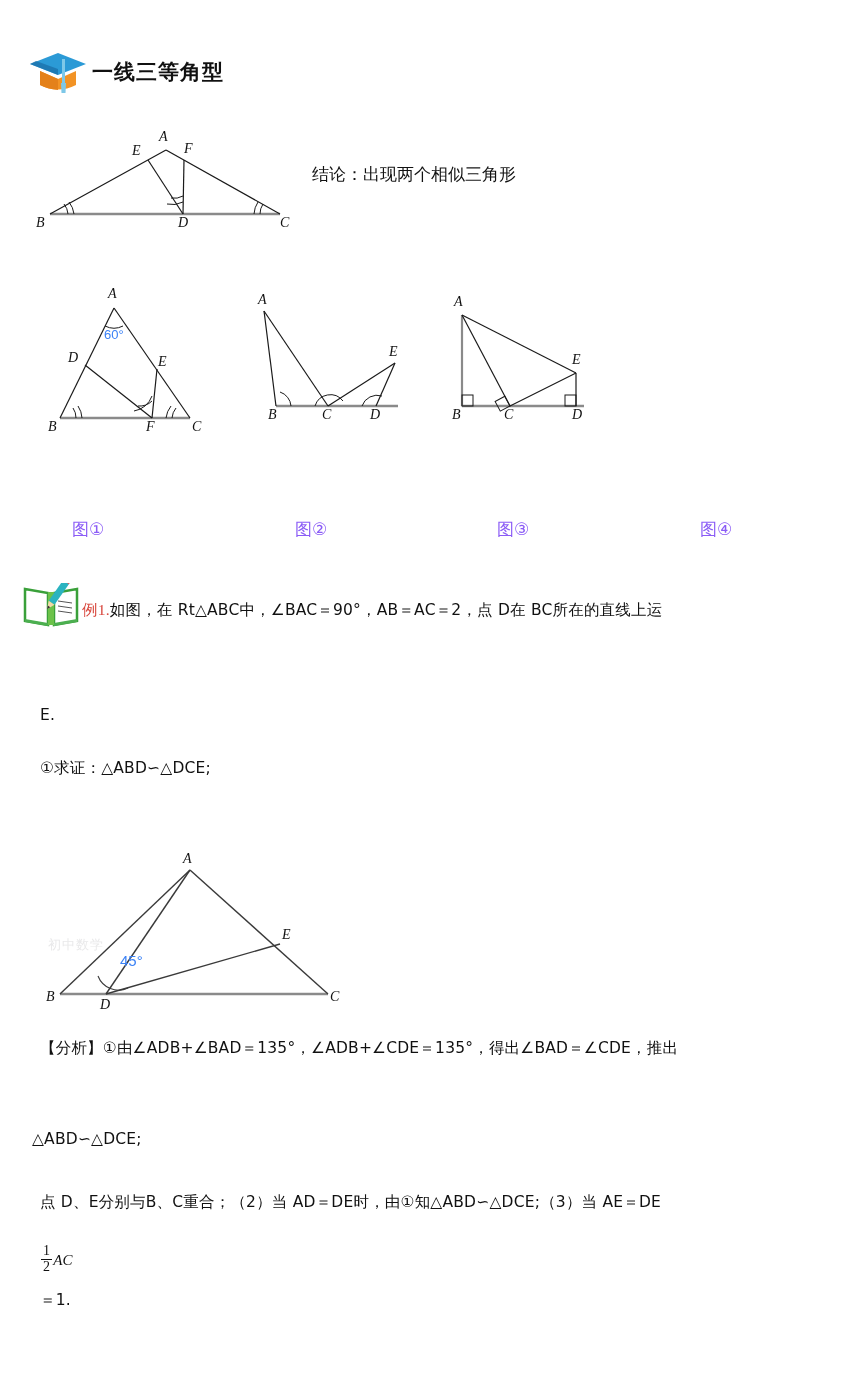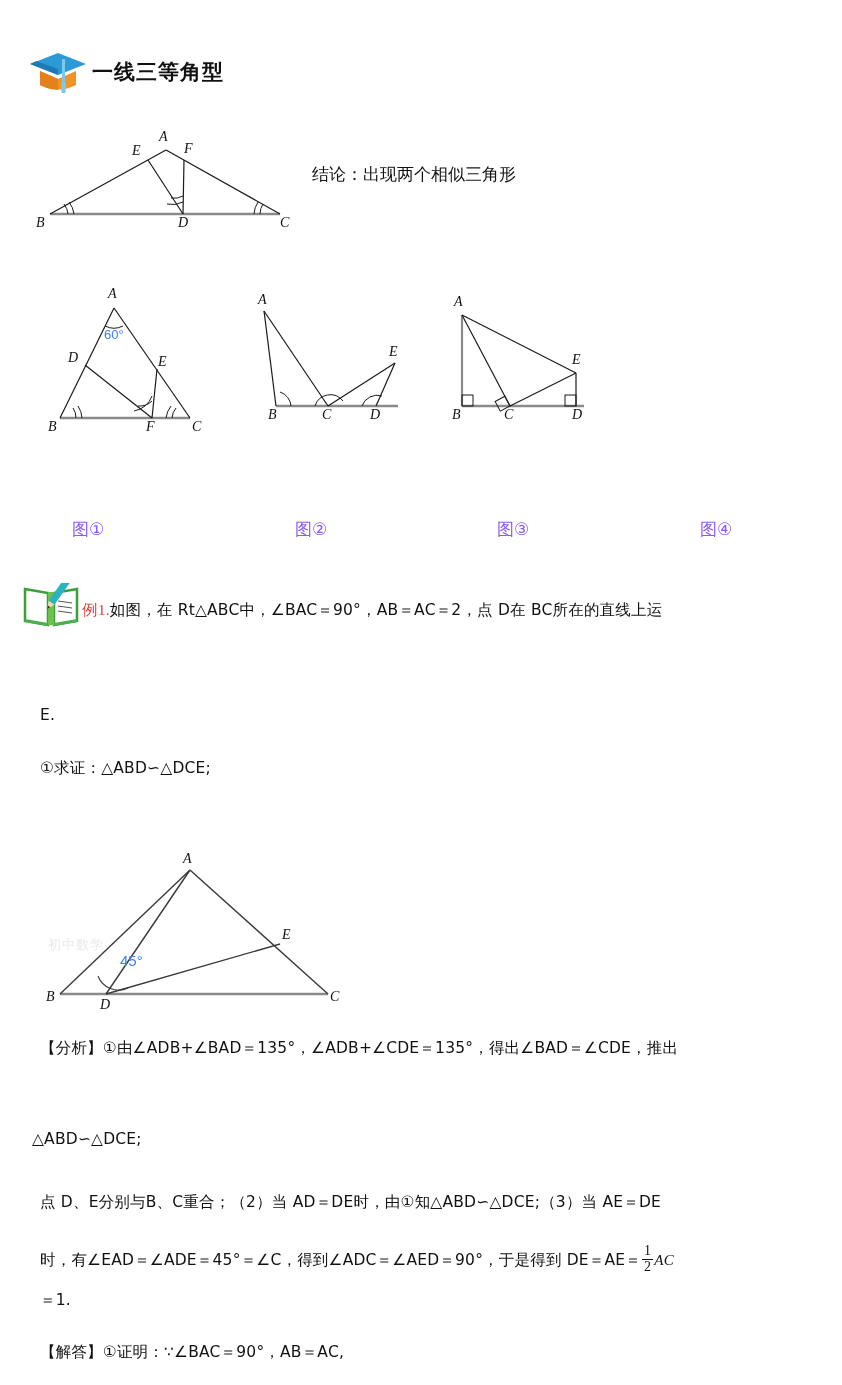--- a/index.html
+++ b/index.html
@@ -319,21 +319,18 @@
     <span class="ang-txt" style="left:76px; top:100px; font-size:15px;">45°</span>
   </div>
   <div class="watermark">初中数学</div>
 
   <div class="body-text" style="left:40px; top:1038px;">
     <span>【分析】</span><span>①由∠ADB+∠BAD＝135°，∠ADB+∠CDE＝135°，得出∠BAD＝∠CDE，推出</span>
   </div>
   <div class="body-text" style="left:32px; top:1090px;margin-top:40px;">△ABD∽△DCE;</div>
   <div class="body-text" style="left:40px; top:1192px;text-align:right;">点 D、E分别与B、C重合；（2）当 AD＝DE时，由①知△ABD∽△DCE;（3）当 AE＝DE</div>
   <div class="body-text" style="left:40px; top:1244px;">
-    <span>时，有∠EAD＝∠ADE＝45°＝∠C，得到∠ADC＝∠AED＝90°，于是得到 DE＝AE＝</span><span class="frac"><span class="num">1</span><span class="den">2</span></span><span class="it">AC</span>
+    <span class="frac"><span class="num">1</span><span class="den">2</span></span><span class="it">AC</span>
   </div>
   <div class="body-text" style="left:40px; top:1290px;">＝1.</div>
 
-  <div class="body-text" style="left:40px; top:1342px;">
-    <span>【解答】</span><span>①证明：∵∠BAC＝90°，AB＝AC,</span>
-  </div>
 
 </div>
 
 </body></html>

